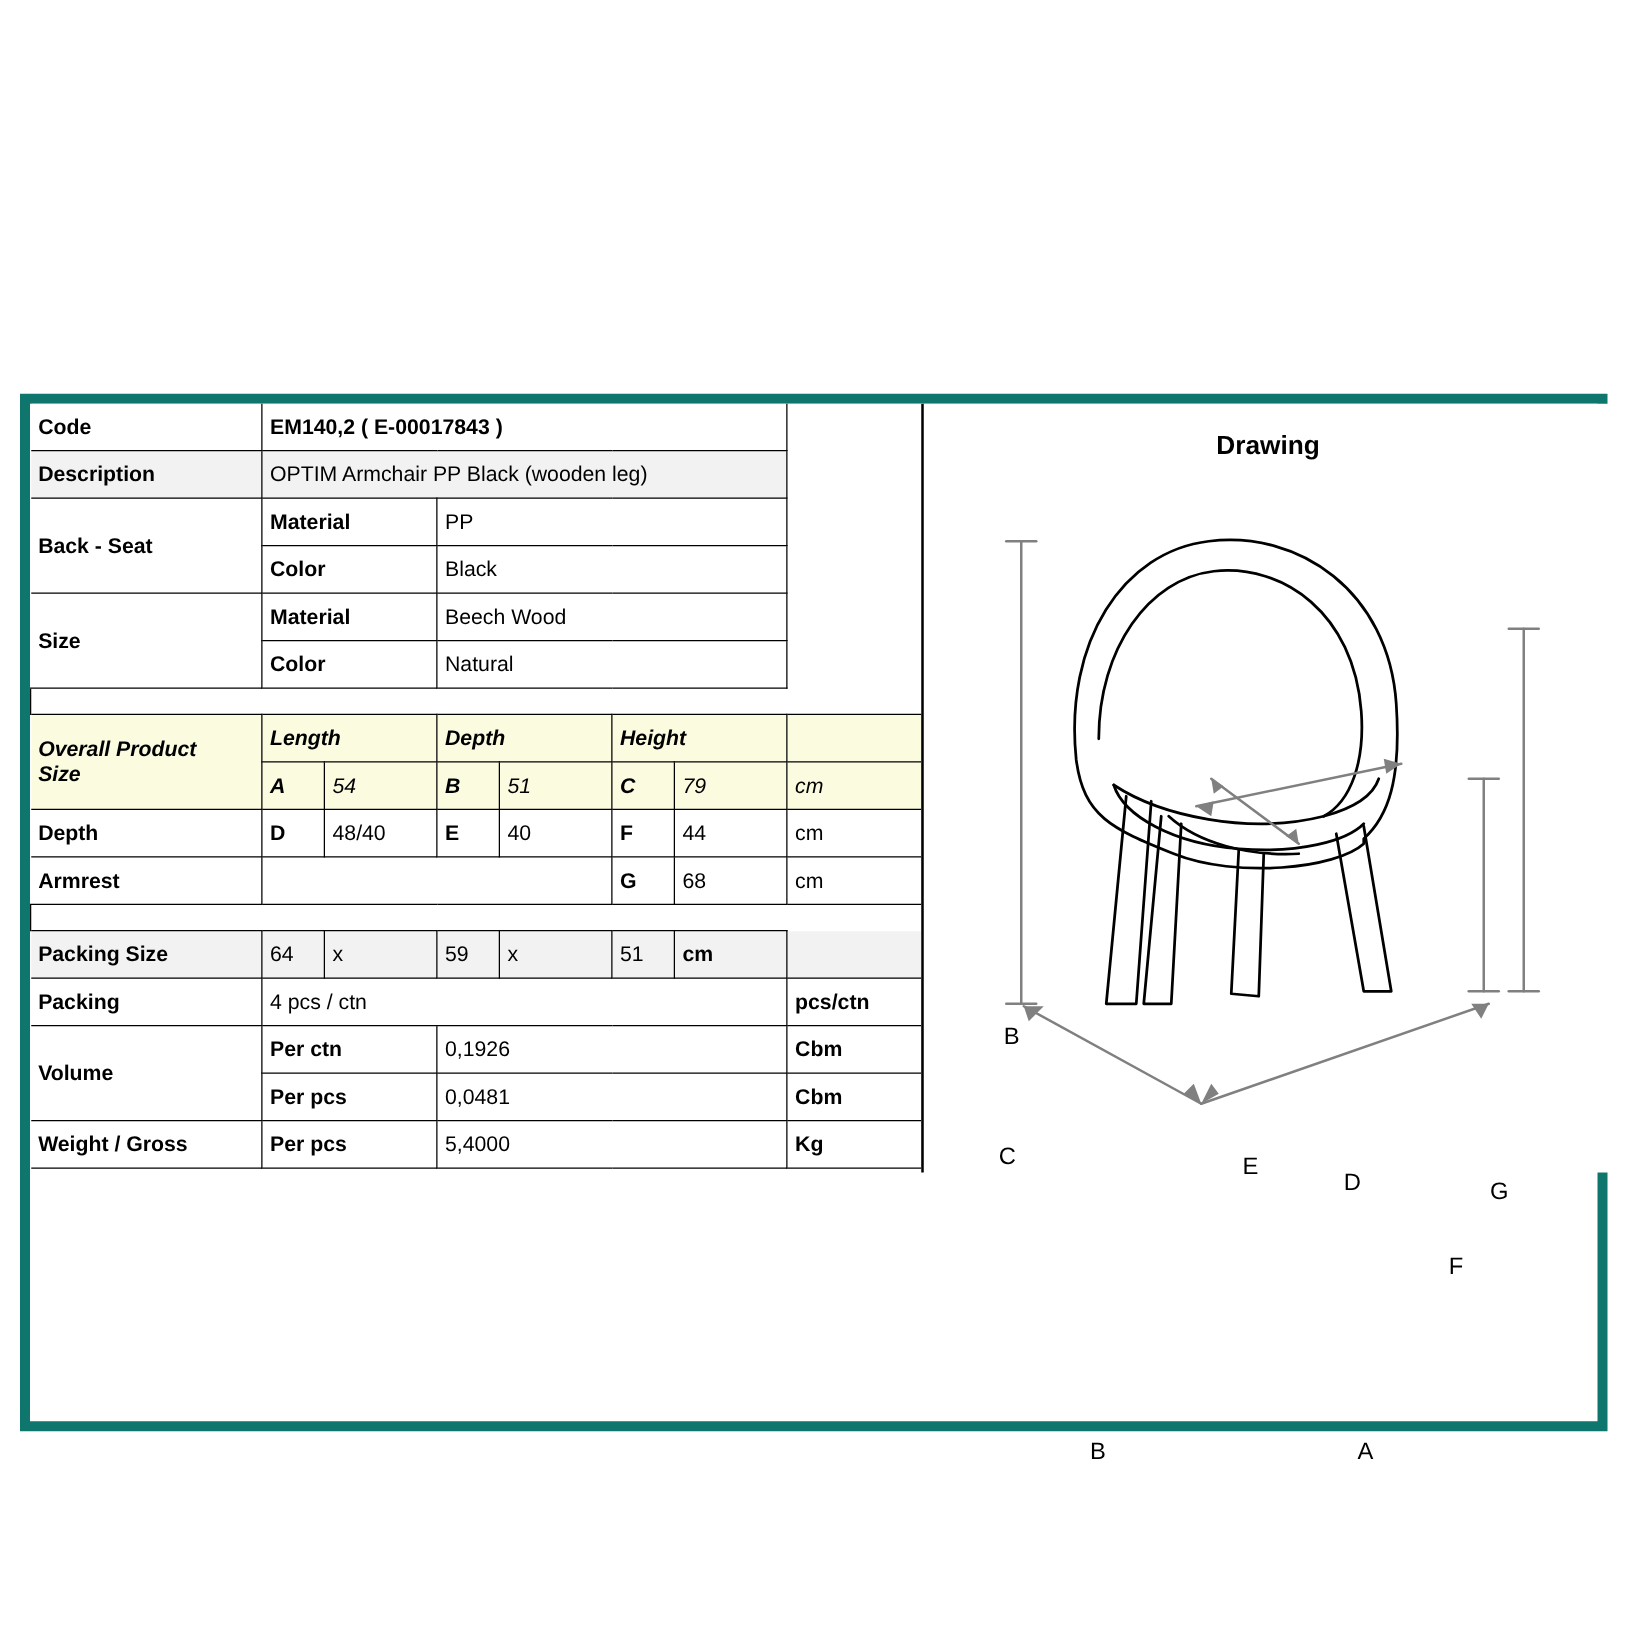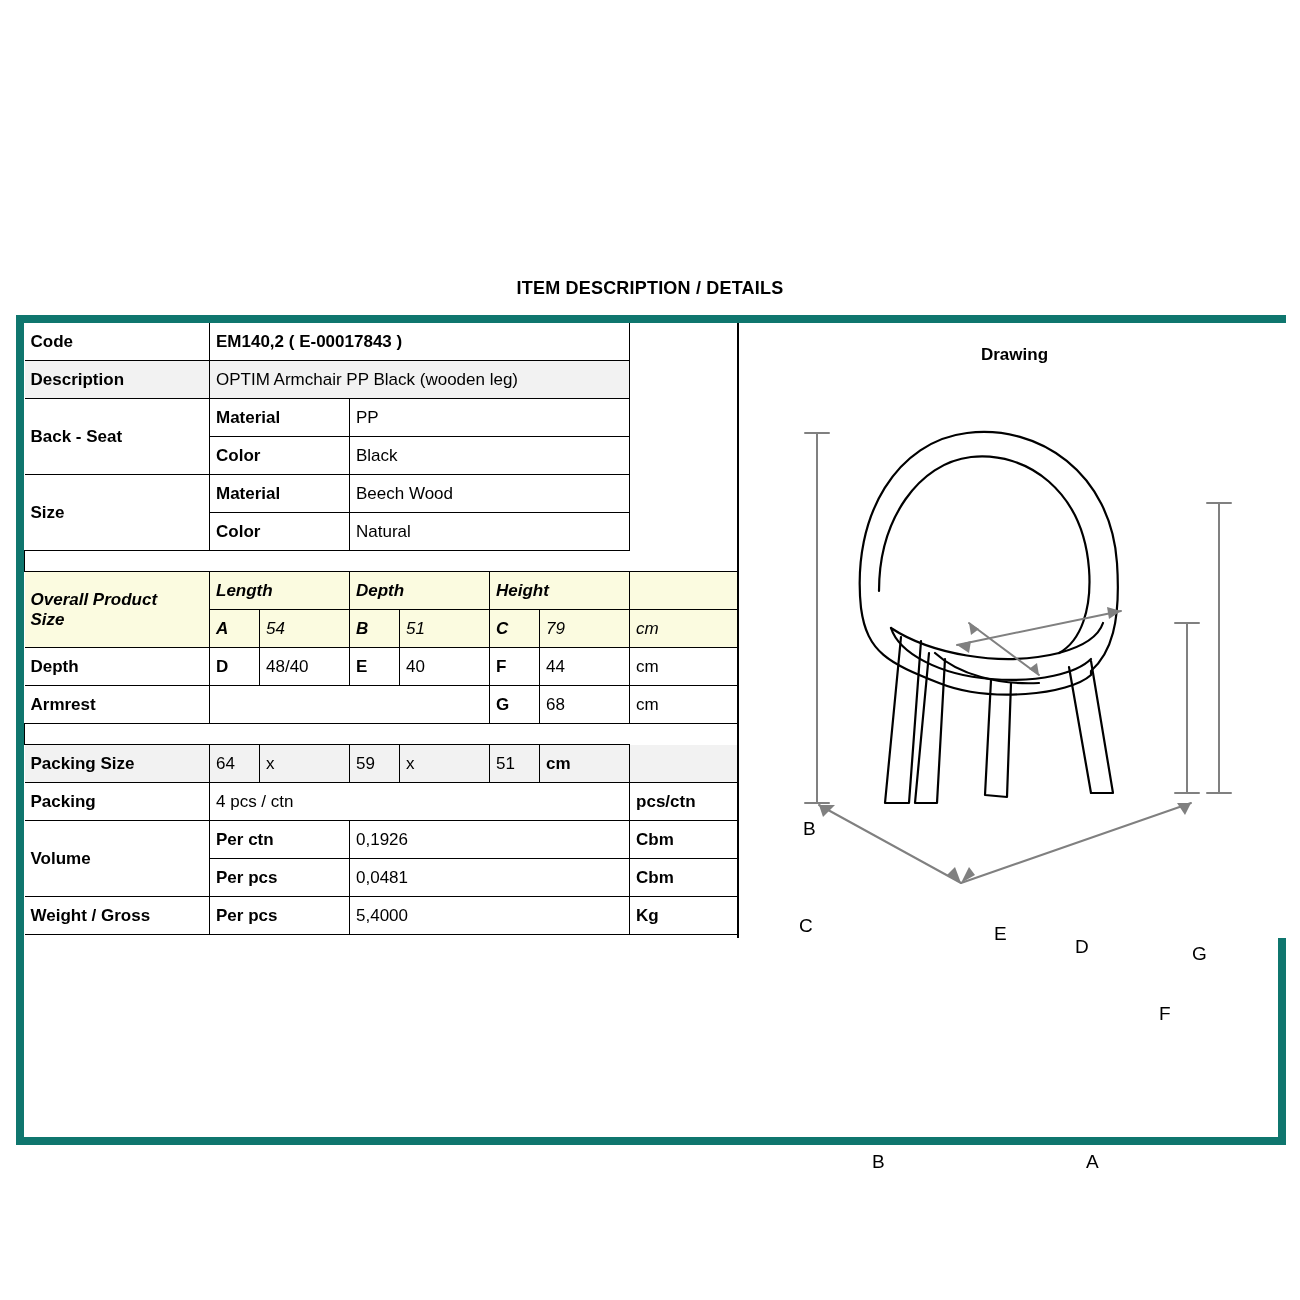--- a/index.html
+++ b/index.html
@@ -85,21 +85,21 @@
     box-sizing: border-box;
     background: #fff;
   }
   .draw-title {
     position: absolute;
     left: 0;
     top: 22px;
     width: 551px;
     text-align: center;
     font-weight: bold;
-    font-size: 17px;
+    font-size: 21px;
   }
   .date-row {
     position: absolute;
     left: 0;
     top: 615px;
     width: 1264px;
     height: 29px;
     border-top: 2px solid #000;
     box-sizing: border-box;
     text-align: center;
@@ -107,21 +107,20 @@
     font-size: 16px;
     line-height: 29px;
   }
   svg { display: block; }
 </style>
 </head>
 <body>
 
 <div class="sheet">
 
-  <div class="title">ITEM DESCRIPTION / DETAILS</div>
 
   <div class="spec">
 
     <div class="left-block">
       <table class="grid">
         <colgroup>
           <col style="width:185px">
           <col style="width:50px">
           <col style="width:90px">
           <col style="width:50px">

